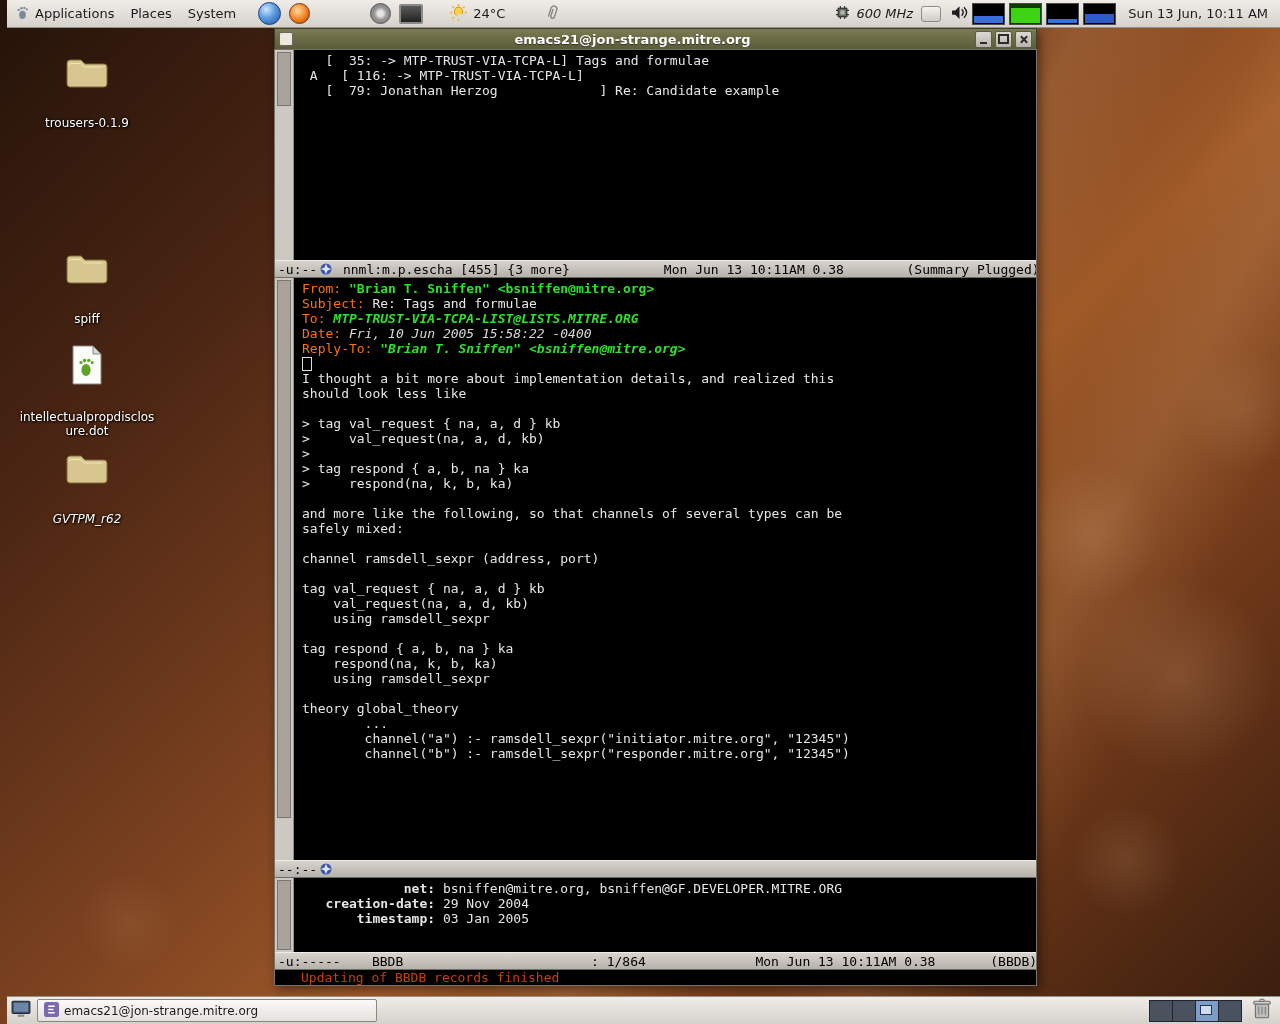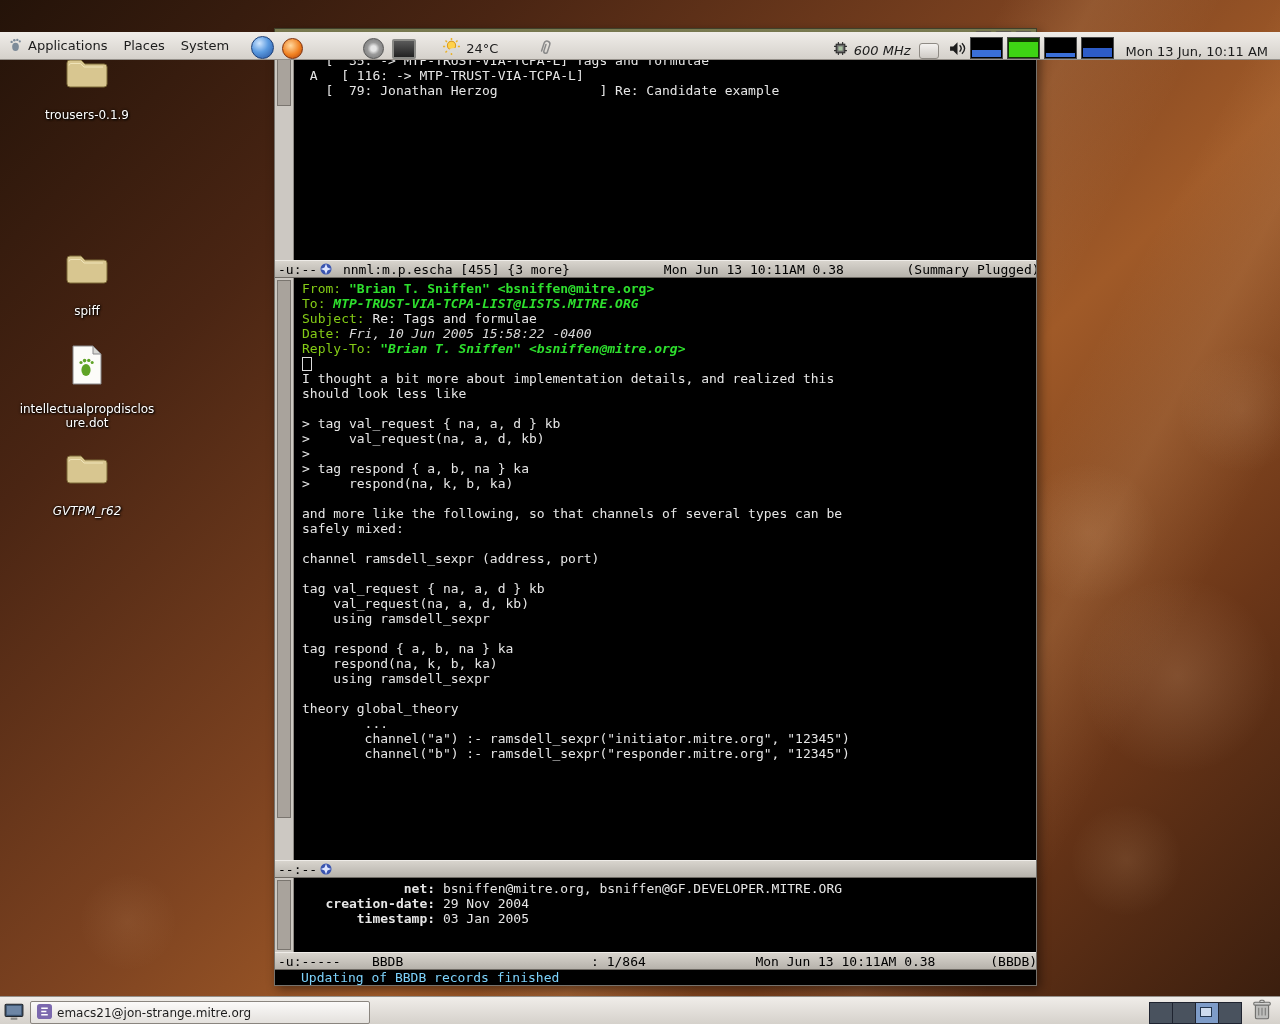--- a/index.html
+++ b/index.html
@@ -9,23 +9,23 @@
       radial-gradient(140px 140px at 92% 66%, rgba(255,215,170,.16), transparent 70%),
       radial-gradient(100px 100px at 85% 52%, rgba(255,215,170,.12), transparent 70%),
       radial-gradient(90px 90px at 97% 40%, rgba(255,220,180,.10), transparent 70%),
       radial-gradient(80px 80px at 88% 84%, rgba(255,210,160,.12), transparent 70%),
       radial-gradient(70px 70px at 10% 90%, rgba(255,210,160,.08), transparent 70%),
       linear-gradient(118deg, rgba(255,200,140,0) 55%, rgba(255,200,140,.14) 60%, rgba(255,200,140,0) 67%),
       linear-gradient(118deg, rgba(255,200,140,0) 70%, rgba(255,205,150,.13) 76%, rgba(255,200,140,0) 83%),
       linear-gradient(135deg,#241309 0%,#4a2513 22%,#7c4220 45%,#a05a28 60%,#6b3618 80%,#381d0e 100%);}
 
   
-  .panel{position:absolute;left:0;right:0;height:27px;
-    background:linear-gradient(#f0ede9,#d5d1cb);display:flex;align-items:flex-end;
-    font-size:13px;color:#1c1c1c;z-index:50;margin-top:32px;}
+  .panel{position:absolute;left:7px;right:0;height:27px;
+    background:linear-gradient(#f0ede9,#d5d1cb);display:flex;align-items:center;
+    font-size:13px;color:#1c1c1c;z-index:50;}
   .panel.top{top:0;border-bottom:1px solid #95908a;}
   .panel.bottom{bottom:0;border-top:1px solid #95908a;}
   .menu{display:flex;align-items:center;gap:5px;padding:0 8px;height:100%;cursor:default;}
   .licon{margin-left:14px;display:flex;align-items:center;}
   .globe{width:21px;height:21px;border-radius:50%;
     background:radial-gradient(circle at 35% 30%,#cfe6ff,#5a9ae0 45%,#24509c);border:1px solid #1c3f78;}
   .swirl{width:19px;height:19px;border-radius:50%;
     background:radial-gradient(circle at 40% 35%,#ffd9a0,#f08020 55%,#a63c0c);border:1px solid #7c2d08;}
   .disc{width:19px;height:19px;border-radius:50%;
     background:radial-gradient(circle at 50% 50%,#e6e6e6 20%,#9a9a9a 45%,#6f6f6f);border:1px solid #555;}
@@ -40,21 +40,21 @@
   .mon::after{content:"";position:absolute;left:1px;right:1px;bottom:1px;}
   .mon.m1::after{height:7px;background:#3a6fd8;}
   .mon.m2{background:#103800;}
   .mon.m2::after{height:15px;background:#3ed414;}
   .mon.m3::after{height:4px;background:#3a6fd8;}
   .mon.m4::after{height:9px;background:#2d5cc8;}
   .clock{margin:0 12px 0 12px;white-space:nowrap;}
 
   
   .dicon{position:absolute;left:12px;width:150px;display:flex;flex-direction:column;
-    align-items:center;gap:12px;cursor:default;}
+    align-items:center;gap:20px;cursor:default;}
   .dlabel{max-width:140px;text-align:center;font-size:12px;color:#fff;
     text-shadow:1px 1px 2px #000,0 0 3px #000;line-height:14px;word-break:break-all;}
 
   
   .window{position:absolute;left:274px;top:28px;width:763px;height:957px;
     box-shadow:3px 4px 10px rgba(0,0,0,.45);z-index:20;}
   .titlebar{height:20px;display:flex;align-items:center;padding:0 4px;
     background:linear-gradient(#7b7c52,#5a5b3a);border:1px solid #3f402a;border-bottom:none;}
   .wmenuicon{width:12px;height:12px;background:#ece8dd;border:1px solid #6b675f;border-radius:2px;}
   .title{flex:1;text-align:center;color:#fff;font-weight:bold;font-size:13px;
@@ -72,33 +72,33 @@
   .p1{height:211px;} .p2{height:584px;} .p3{height:74px;}
   .sb{width:18px;background:#ccc8c2;border-right:1px solid #8f8b85;position:relative;flex:none;}
   .sb .thumb{position:absolute;left:2px;right:2px;background:#a9a39c;border:1px solid #7a756f;}
   .buf{flex:1;background:#000;overflow:hidden;padding:3px 0 0 8px;}
   pre.line,pre.bodytext{margin:0;font:13px/15px "DejaVu Sans Mono",monospace;color:#e6e6e6;white-space:pre;}
   .sel-text{color:#35d935;text-decoration:underline;}
   .marker{color:#dcdcdc;}
   .blockcur{display:inline-block;width:8px;height:13px;background:#f0f0f0;vertical-align:text-bottom;}
   .hollow{display:inline-block;width:8px;height:12px;border:1px solid #dcdcdc;vertical-align:text-bottom;}
   .hollow-char{outline:1px solid #dcdcdc;outline-offset:-1px;}
-  .hk{color:#84cc16;}
+  .hk{color:#f97316;}
   .hv-green{color:#2ee02e;font-weight:bold;}
   .hv-green-it{color:#2ee02e;font-weight:bold;font-style:italic;}
   .hv-it{color:#d8d8d8;font-style:italic;}
   .bbname{text-decoration:underline;color:#e6e6e6;}
   .bk{font-weight:bold;}
   .modeline{height:16px;display:flex;align-items:center;overflow:hidden;
     background:linear-gradient(#d8d4cd,#b6b2ab);border-top:1px solid #efece8;border-bottom:1px solid #6e6a64;
     color:#000;font:13px/15px "DejaVu Sans Mono",monospace;padding-left:3px;}
   .modeline span{white-space:pre;}
   .gicon{margin:0 3px;display:flex;}
   .minibuffer{flex:1;background:#000;display:flex;align-items:center;}
-  .minibuffer pre{margin:0 0 0 26px;font:13px/15px "DejaVu Sans Mono",monospace;color:#7dd3fc;white-space:pre;}
+  .minibuffer pre{margin:0 0 0 26px;font:13px/15px "DejaVu Sans Mono",monospace;color:#c2410c;white-space:pre;}
 
   
   .showdesk{margin-left:4px;display:flex;}
   .taskbtn{margin-left:6px;height:21px;width:326px;display:flex;align-items:center;gap:5px;
     padding:0 6px;background:linear-gradient(#fbfaf9,#e4e1dd);border:1px solid #8a857f;border-radius:2px;
     font-size:12px;color:#1c1c1c;overflow:hidden;white-space:nowrap;}
   .wsw{display:flex;height:20px;border:1px solid #1f2430;margin-right:10px;}
   .wscell{width:22px;height:100%;background:#49525e;border-right:1px solid #1f2430;position:relative;}
   .wscell:last-child{border-right:none;}
   .wscell.active{background:#7e9cc8;}
@@ -186,21 +186,21 @@
             <path d="M10 4 q3 3 0 6 M12.2 2 q5 5 0 10" stroke="#1d1d1d" fill="none" stroke-width="1.3"></path>
           </svg>
       </span>
     </span>
 
     <span class="mon m1"></span>
     <span class="mon m2"></span>
     <span class="mon m3"></span>
     <span class="mon m4"></span>
 
-    <span class="clock">Mon 13 Jun, 10:11 AM</span>
+    <span class="clock">Sun 13 Jun, 10:11 AM</span>
   </div>
 
   <div class="dicon" style="top:54px;">
     <span>
       <svg width="46" height="38" viewBox="0 0 46 38">
           <path d="M3 9 q0-3 3-3 h11 l4 4 h19 q3 0 3 3 v17 q0 3 -3 3 H6 q-3 0 -3 -3 z" fill="#d8c690" stroke="#7c6a38"></path>
           <path d="M5 11.5 q0-2 2-2 h9.5 l3.5 3.5 h19" fill="none" stroke="#efe3b8"></path>
         </svg>
     </span>
     <div class="dlabel">trousers-0.1.9</div>
@@ -276,22 +276,22 @@
             </svg></span>
         <span> nnml:m.p.escha [455] {3 more}            Mon Jun 13 10:11AM 0.38        (Summary Plugged)</span>
       </div>
 
       <div class="pane p2">
         <div class="sb">
             <div class="thumb" style="top:2px;height:92%;"></div>
           </div>
         <div class="buf">
           <pre class="line"><span class="hk">From: </span><span class="hv-green">"Brian T. Sniffen" &lt;bsniffen@mitre.org&gt;</span></pre>
+          <pre class="line"><span class="hk">Subject: </span><span>Re: Tags and formulae</span></pre>
           <pre class="line"><span class="hk">To: </span><span class="hv-green-it">MTP-TRUST-VIA-TCPA-LIST@LISTS.MITRE.ORG</span></pre>
-          <pre class="line"><span class="hk">Subject: </span><span>Re: Tags and formulae</span></pre>
           <pre class="line"><span class="hk">Date: </span><span class="hv-it">Fri, 10 Jun 2005 15:58:22 -0400</span></pre>
           <pre class="line"><span class="hk">Reply-To: </span><span class="hv-green-it">"Brian T. Sniffen" &lt;bsniffen@mitre.org&gt;</span></pre>
           <pre class="line"><span class="hollow"></span></pre>
           <pre class="bodytext">I thought a bit more about implementation details, and realized this
 should look less like
 
 &gt; tag val_request { na, a, d } kb
 &gt;     val_request(na, a, d, kb)
 &gt;
 &gt; tag respond { a, b, na } ka

